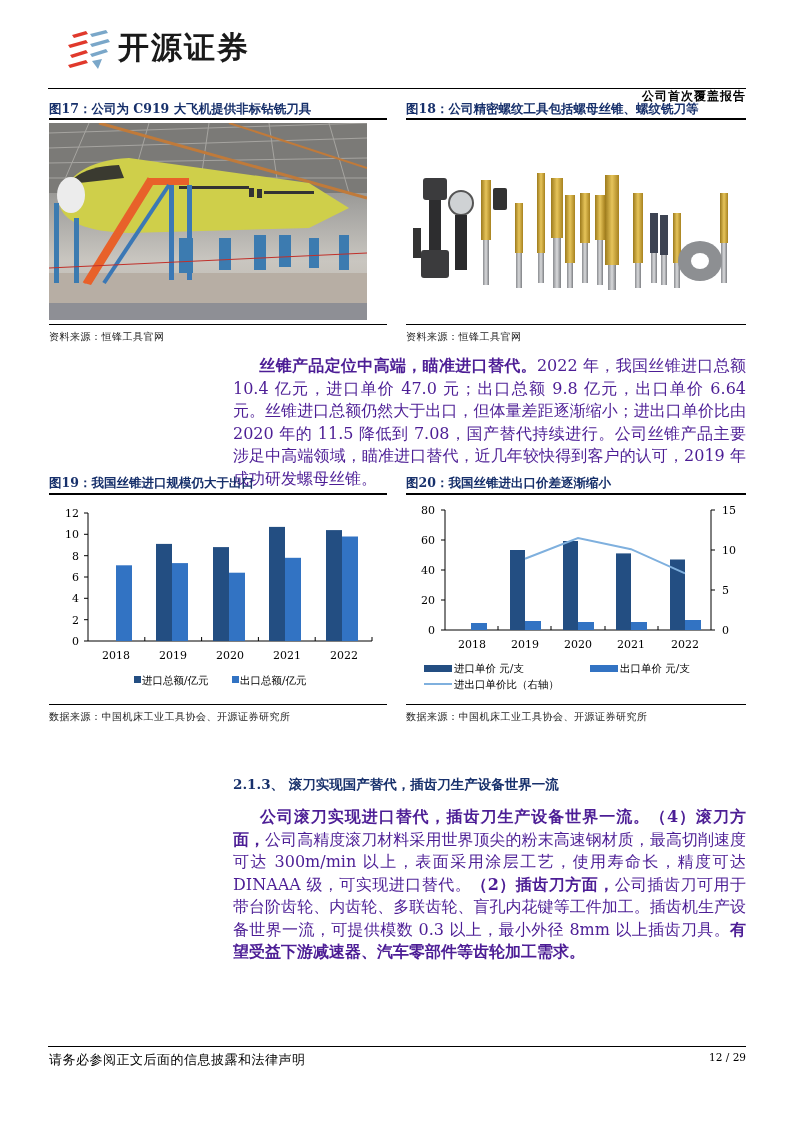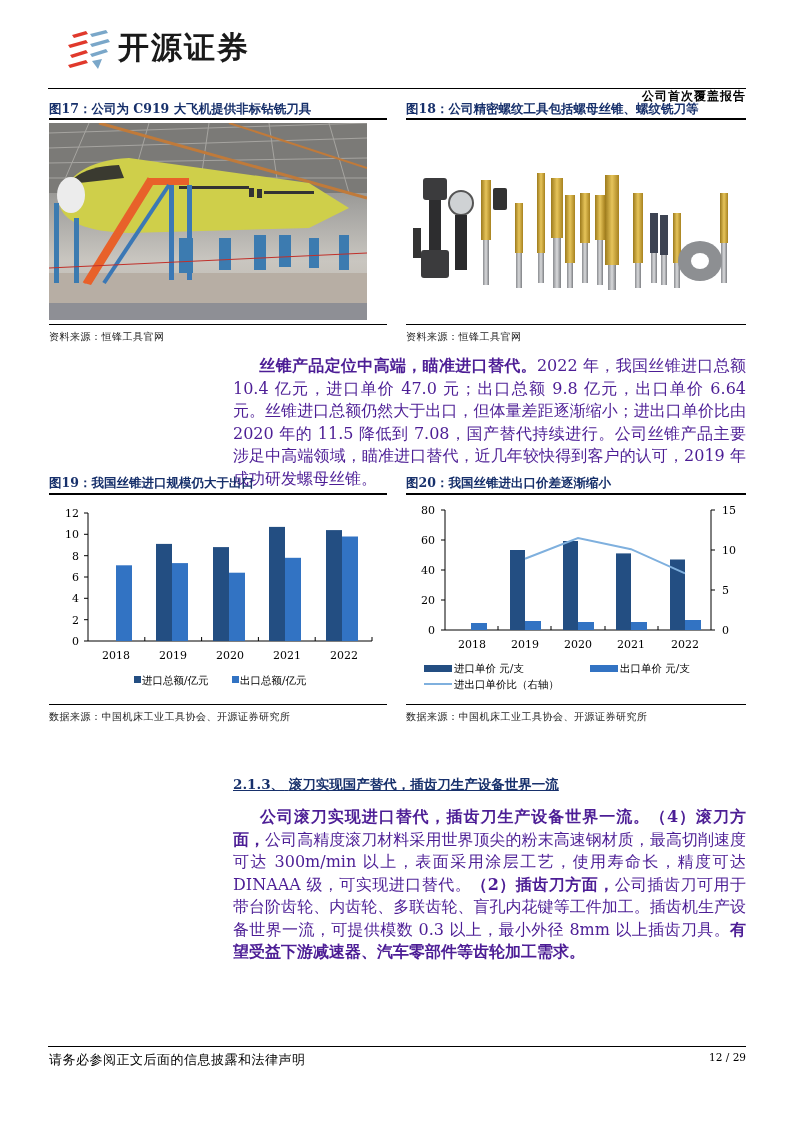--- a/index.html
+++ b/index.html
@@ -23,21 +23,21 @@
   .photo { overflow: hidden; }
   .hangar { left: 49px; top: 123px; width: 318px; height: 197px;
     background: linear-gradient(180deg, #6f6d6a 0%, #8c8b88 25%, #a7a6a3 45%, #c9c6c0 70%, #b9b2a8 100%); }
   .tools { left: 405px; top: 123px; width: 340px; height: 197px; background: #fff; }
 
   
   .para { font-size: 16px; line-height: 22.5px; text-align: justify; color: #4c1d95; }
   .para b { font-weight: bold; }
   .indent { display: inline-block; width: 26px; }
 
-  .section-title { left: 233px; top: 776px; font-size: 13.5px; font-weight: bold; color: #17306b; text-decoration: underline; }
+  .section-title { left: 233px; top: 776px; font-size: 13.5px; font-weight: bold; color: #17306b; }
 
   
   .chart-svg { position: absolute; }
   .axis-text { font-family: "DejaVu Serif", serif; font-size: 11px; fill: #000; }
   .legend-text { font-family: "DejaVu Serif", serif; font-size: 10.5px; fill: #000; }
 
   .footer-rule { left: 48px; top: 1046px; width: 698px; height: 1px; background: #000; }
   .footer-left { left: 49px; top: 1051px; font-size: 13px; letter-spacing: .5px; }
   .footer-right { right: 48px; top: 1051px; font-size: 10.5px; }
 </style>

